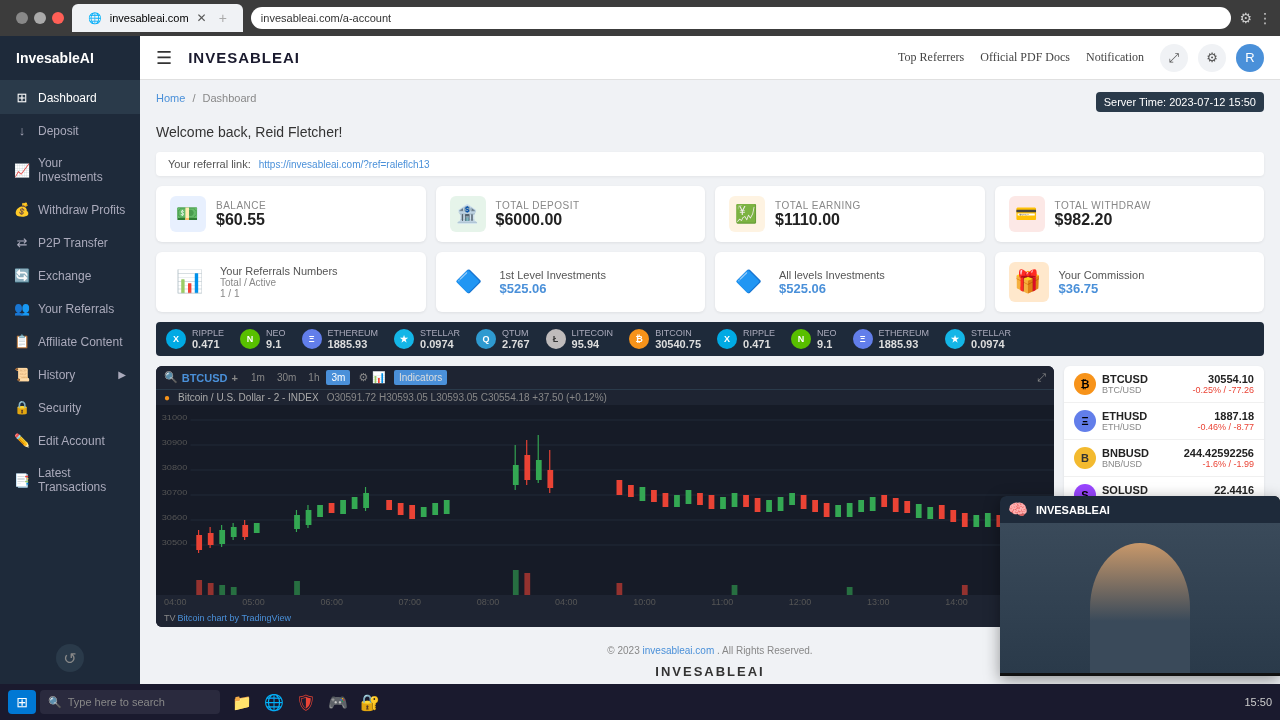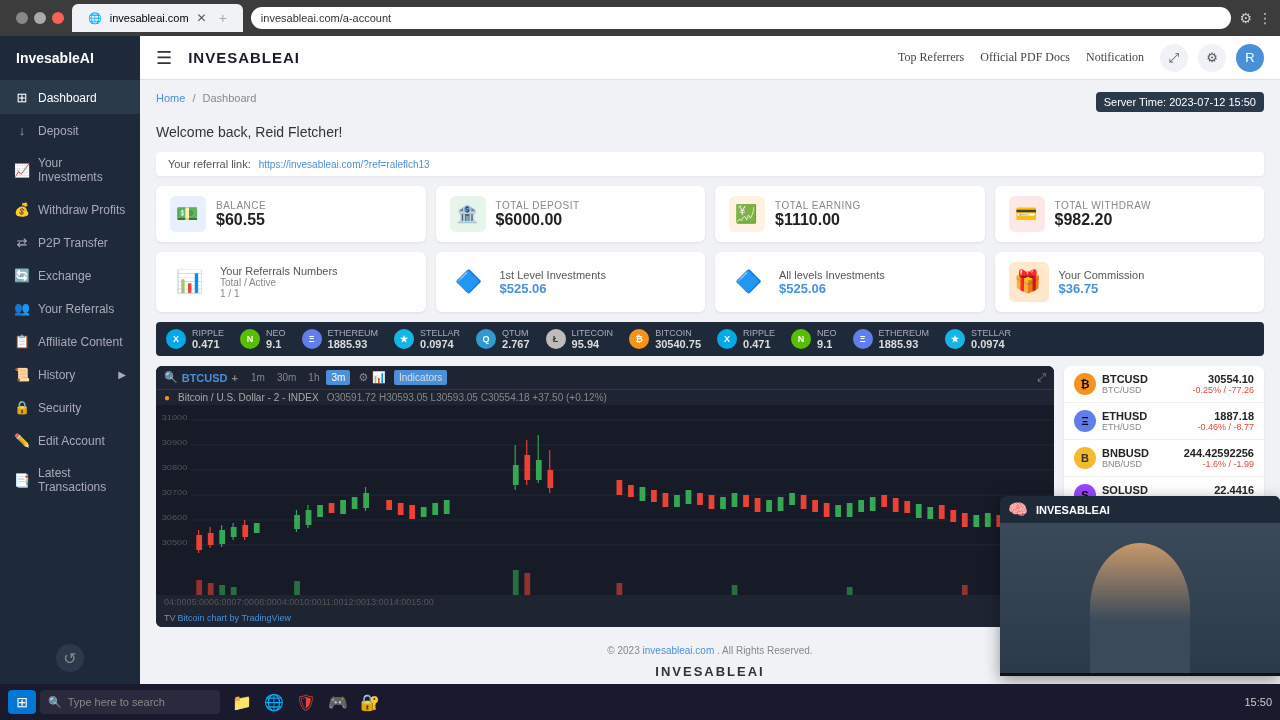--- a/index.html
+++ b/index.html
@@ -273,20 +273,21 @@
     }
     .chart-symbol { color: #4a90d9; font-size: 11px; font-weight: bold; display: flex; align-items: center; gap: 4px; }
     .chart-timeframes { display: flex; gap: 2px; }
     .chart-tf { color: #888; font-size: 10px; padding: 2px 5px; cursor: pointer; border-radius: 2px; }
     .chart-tf.active { background: #4a90d9; color: white; }
     .chart-body { height: 160px; position: relative; overflow: hidden; background: #161b27; }
     .chart-volume { height: 30px; background: #161b27; }
     .chart-footer { color: #555; font-size: 9px; text-align: center; padding: 2px; }
     .chart-xaxis {
       display: flex;
+      justify-content: space-between;
       padding: 2px 8px;
       color: #555;
       font-size: 9px;
       background: #1e2432;
     }
 
     
     .market-sidebar {
       width: 200px;
       background: white;

